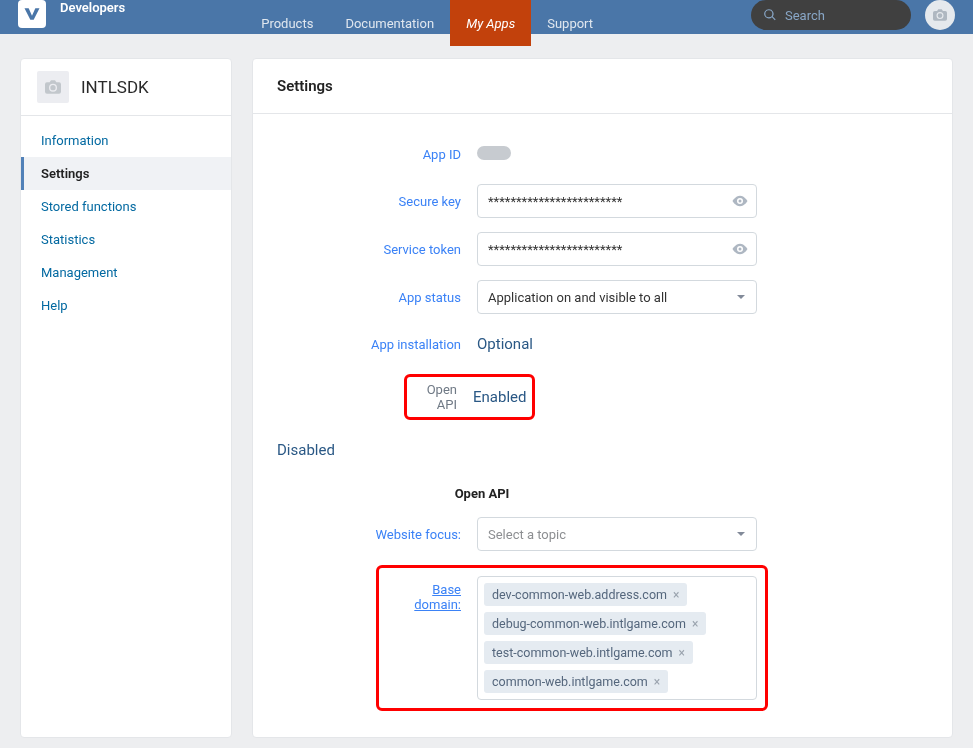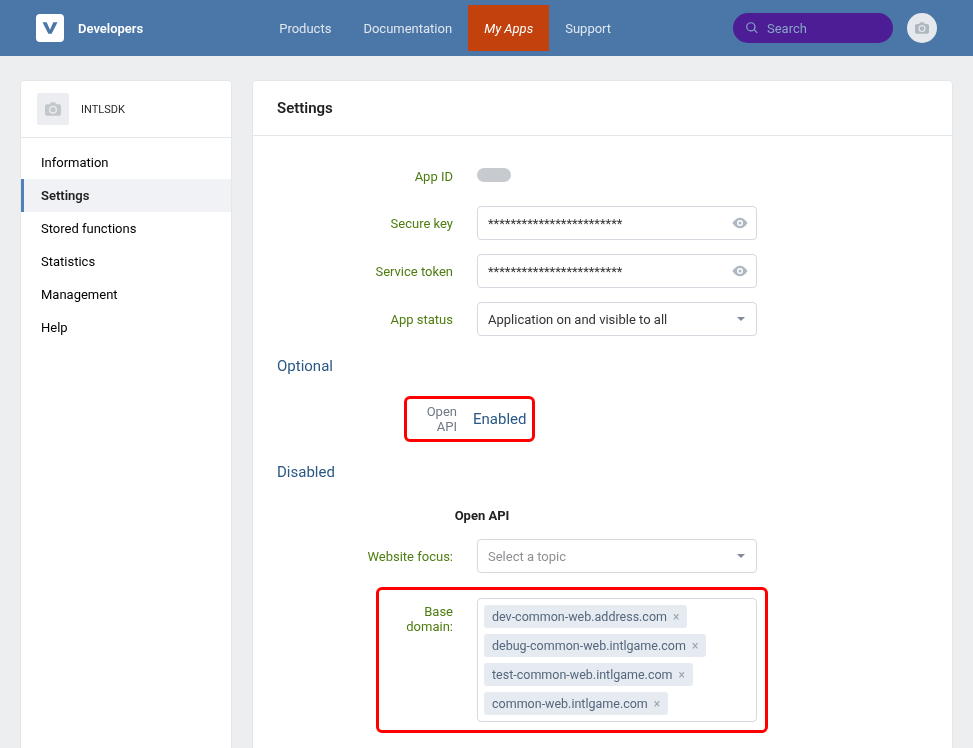--- a/index.html
+++ b/index.html
@@ -6,41 +6,40 @@
 body {
   font-family: -apple-system, BlinkMacSystemFont, "Segoe UI", Roboto, Helvetica, Arial, sans-serif;
   background: #edeef0;
   width: 973px;
   height: 748px;
   overflow: hidden;
   font-size: 13px;
   color: #2a2a2a;
 }
 .topnav {
-  height: 56px;
+  height: 34px;
   background: #4a76a8;
   display: flex;
-  align-items: center;
-  padding: 0 36px;
+  padding: 0 18px;
 }
 .logo {
   width: 28px; height: 28px; background: #fff; border-radius: 4px;
   display: flex; align-items: center; justify-content: center;
   color: #4a76a8; font-weight: 800; margin-right: 14px;
 }
 .logo svg { width: 20px; height: 20px; fill: #4a76a8; }
 .brand { color: #fff; font-weight: 600; font-size: 13px; margin-right: 120px; }
 .topnav-item {
   color: #e0e7ef; font-size: 13px; padding: 0 16px; height: 46px;
   display: flex; align-items: center; cursor: pointer;
 }
 .topnav-item.active { background: #c2410c; color: #fff; font-style: italic; }
 .spacer { flex: 1; }
 .searchbox {
-  background: #4c1d95; border-radius: 16px; height: 30px;
+  background: #404040; border-radius: 16px; height: 30px;
   display: flex; align-items: center; padding: 0 12px; min-width: 160px;
   color: #88a6c6; margin-right: 14px;
 }
 .searchbox svg { width: 14px; height: 14px; fill: #88a6c6; margin-right: 8px; }
 .avatar {
   width: 30px; height: 30px; background: #e5e9ed; border-radius: 50%;
   display: flex; align-items: center; justify-content: center;
 }
 .avatar svg { width: 14px; height: 12px; fill: #afb8c1; }
 
@@ -53,44 +52,44 @@
 }
 .sidebar-header {
   display: flex; align-items: center; gap: 12px; padding: 12px 16px;
   border-bottom: 1px solid #e4e6e9;
 }
 .app-thumb {
   width: 32px; height: 32px; background: #ecedf1;
   display: flex; align-items: center; justify-content: center; border-radius: 2px;
 }
 .app-thumb svg { width: 16px; height: 14px; fill: #c2c7cc; }
-.app-name { font-size: 11px; color: #2a2a2a; }
+.app-name { font-size: 17px; color: #2a2a2a; }
 .sidebar-menu { padding: 8px 0; }
 .sidebar-item {
-  display: block; padding: 9px 20px; color: #000000; font-size: 13px; cursor: pointer;
+  display: block; padding: 9px 20px; color: #0369a1; font-size: 13px; cursor: pointer;
 }
 .sidebar-item.active {
   background: #f0f2f5; color: #222; font-weight: 600;
   border-left: 3px solid #5181b8; padding-left: 17px;
 }
 
 .content {
   flex: 1; background: #fff; border: 1px solid #e4e6e9; border-radius: 4px;
 }
 .content-header {
   padding: 18px 24px; border-bottom: 1px solid #e4e6e9;
 }
 .content-header h1 { font-size: 15px; font-weight: 600; color: #222; }
 
 .form-section { padding: 24px 24px 12px 24px; }
 .form-row {
   display: flex; align-items: center; margin-bottom: 14px; min-height: 32px;
 }
 .form-label {
-  width: 200px; text-align: right; padding-right: 24px; color: #4d7c0f; font-size: 13px;
+  width: 200px; text-align: right; padding-right: 16px; color: #3b82f6; font-size: 13px;
 }
 .form-control { flex: 1; max-width: 280px; position: relative; }
 .input-box, .select-box, .tags-box, .text-input {
   width: 100%; border: 1px solid #d3d9de; border-radius: 4px;
   background: #fff; padding: 7px 10px; font-size: 13px; color: #333;
   display: flex; align-items: center; min-height: 34px;
 }
 .text-input::placeholder { color: #828282; }
 .masked { color: #333; letter-spacing: 0; }
 .eye {
@@ -213,20 +212,21 @@
           <div class="select-box">
             <span>Application on and visible to all</span>
             <svg viewBox="0 0 10 10">
                 <path d="M1 3l4 4 4-4z"></path>
               </svg>
           </div>
         </div>
       </div>
 
       <div class="form-row">
+        <div class="form-label">App installation</div>
         <div class="form-control"><span class="link-val">Optional</span></div>
       </div>
 
       <div style="display:flex; justify-content:flex-start; margin-bottom:14px;">
         <div style="width:127px;"></div>
         <div class="hl-red">
           <div class="hl-row">
             <div style="width:60px; text-align:right; padding-right:16px; color:#6f7985;">Open API</div>
             <span class="link-val">Enabled</span>
           </div>
@@ -248,21 +248,21 @@
             <svg viewBox="0 0 10 10">
                 <path d="M1 3l4 4 4-4z"></path>
               </svg>
           </div>
         </div>
       </div>
 
       <div style="display:flex; margin-bottom:14px;">
         <div style="width:109px;"></div>
         <div class="basedomain-hl">
-          <div class="form-label" style="width:90px;">Base domain:</div>
+          <div class="form-label" style="width:90px;text-decoration:underline;">Base domain:</div>
           <div class="form-control" style="max-width:280px;">
             <div class="tags-box">
               <span class="tag">
                   <span>dev-common-web.address.com</span>
                   <span class="x">×</span>
                 </span>
               <span class="tag">
                   <span>debug-common-web.intlgame.com</span>
                   <span class="x">×</span>
                 </span>

